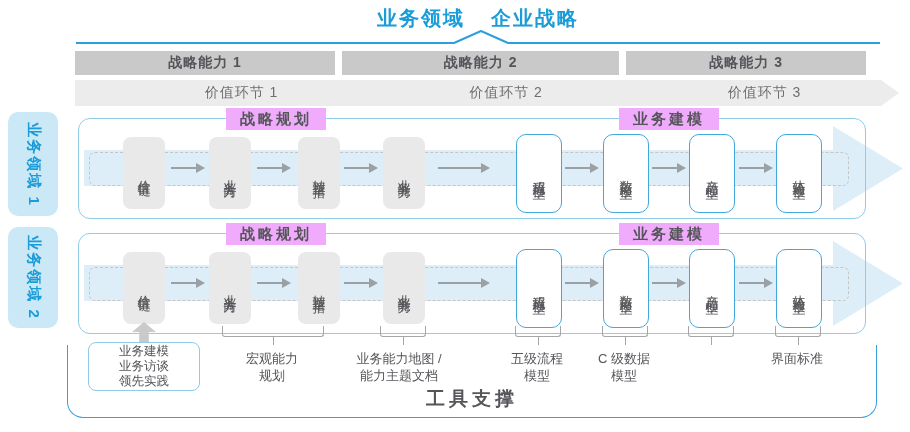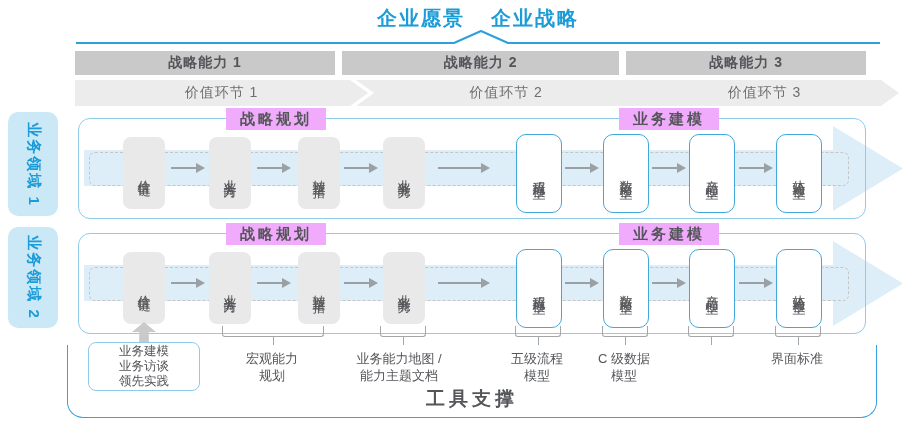--- a/index.html
+++ b/index.html
@@ -14,21 +14,21 @@
 
   
   .cap-bars{position:absolute;left:75px;top:51px;width:791px;height:24px;display:flex;gap:7px;}
   .cap-bar{background:#c9c9c9;height:24px;display:flex;align-items:center;justify-content:center;
            font-size:14px;font-weight:bold;color:#54555a;letter-spacing:1px;}
 
   
   .chev-row{position:absolute;left:75px;top:80px;width:810px;height:26px;}
   .chev{position:absolute;top:0;height:26px;background:#ececec;display:flex;align-items:center;
         justify-content:center;font-size:14px;color:#6d6e70;letter-spacing:1px;}
-  .chev.first{clip-path:polygon(0 0,calc(100% - 18px) 0,100% 50%,calc(100% - 18px) 100%,0 100%);}
+  .chev.first{clip-path:polygon(0 0,calc(100% - 18px) 0,100% 50%,calc(100% - 18px) 100%,0 100%);padding-left:20px;}
   .chev.mid{clip-path:polygon(0 0,calc(100% - 18px) 0,100% 50%,calc(100% - 18px) 100%,0 100%,18px 50%);padding-left:14px;}
   .chev.last{clip-path:polygon(0 0,calc(100% - 18px) 0,100% 50%,calc(100% - 18px) 100%,0 100%,18px 50%);padding-left:14px;}
 
   
   .domain-label{position:absolute;left:8px;width:50px;background:#cbe8f6;border-radius:10px;
                 display:flex;align-items:center;justify-content:center;}
   .domain-label .rot{transform:rotate(90deg);white-space:nowrap;font-size:15px;font-weight:bold;
                      color:#1b9cd8;letter-spacing:2px;}
 
   
@@ -67,21 +67,21 @@
               border-top:none;border-radius:0 0 16px 16px;}
   .footer-label{position:absolute;left:0;bottom:5px;width:100%;text-align:center;font-size:19px;
                 font-weight:bold;color:#55565a;letter-spacing:4px;}
 </style>
 </head>
 <body>
 
 <div class="canvas">
 
   <div class="title-row">
-    <span>企业愿景</span>
+    <span>业务领域</span>
     <span>企业战略</span>
   </div>
   <svg class="caret-line" width="806" height="16" viewBox="0 0 806 16">
     <path d="M1 14 H379 L406 2 L433 14 H805" fill="none" stroke="#2ea0d9" stroke-width="2" stroke-linejoin="round"></path>
   </svg>
 
   <div class="cap-bars">
     <div class="cap-bar" style="width:270px">战略能力 1</div>
     <div class="cap-bar" style="width:288px">战略能力 2</div>
     <div class="cap-bar" style="width:249px">战略能力 3</div>

